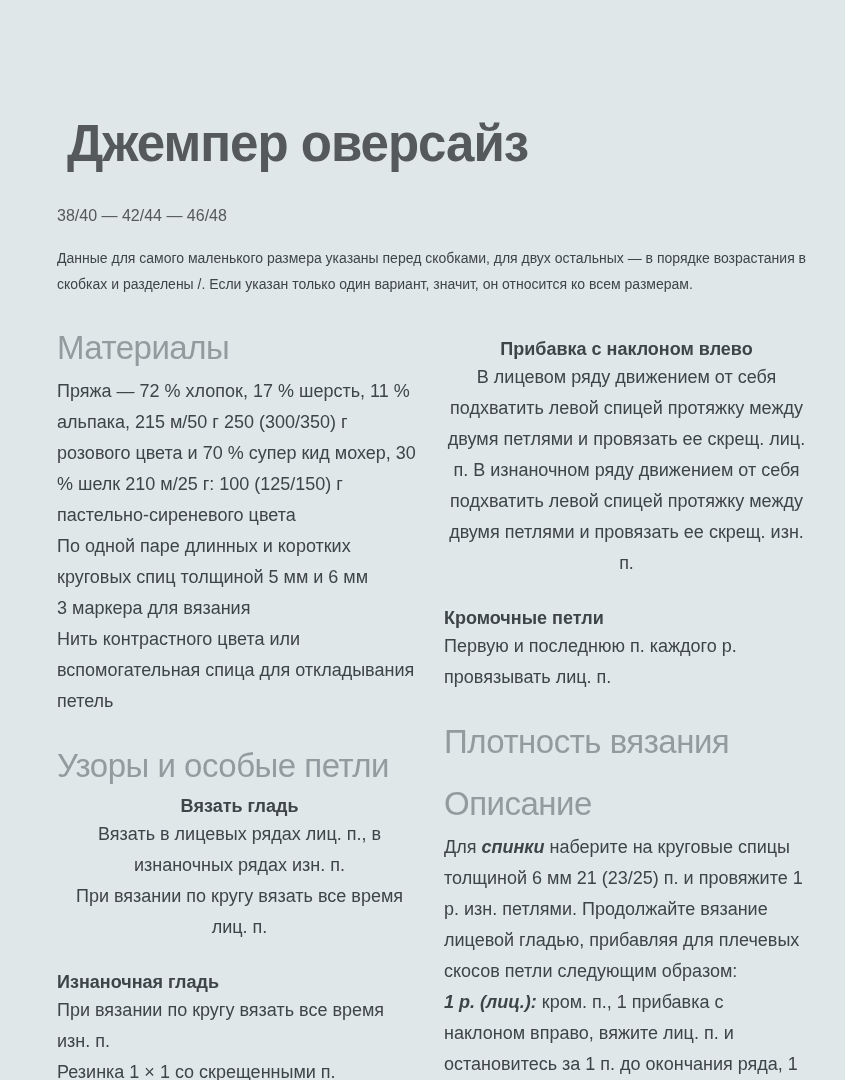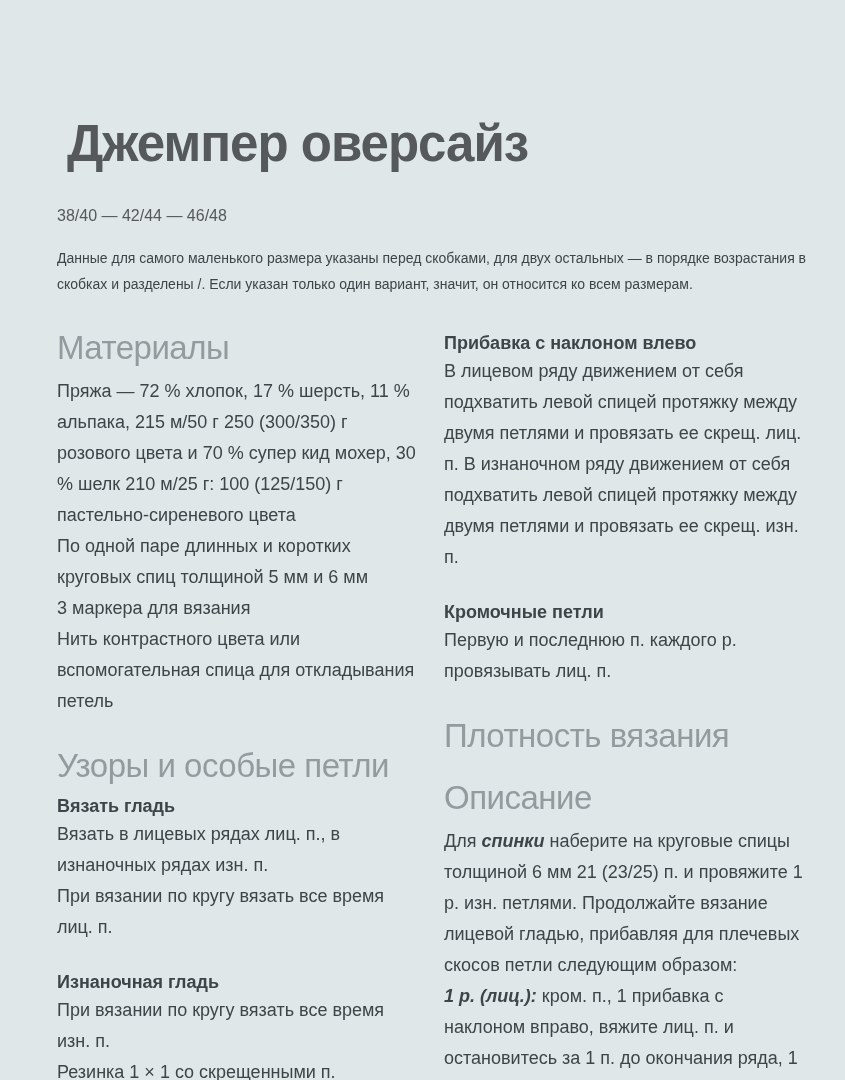--- a/index.html
+++ b/index.html
@@ -58,21 +58,21 @@
     color: var(--heading);
   }
   h2.sec.mt { margin-top: 30px; }
   h2.sec.mt-sm { margin-top: 24px; }
   .line {
     margin: 0;
     font-size: 18px;
     line-height: 31px;
   }
   .sub { margin-top: 27px; }
-  .sub.first { margin-top: 2px; }
+  .sub.first { margin-top: 8px; text-align: center; }
   .sub-title {
     font-weight: 700;
     font-size: 18px;
     line-height: 25px;
   }
   .bi { font-weight: 700; font-style: italic; }
 </style>
 </head>
 <body>
 

